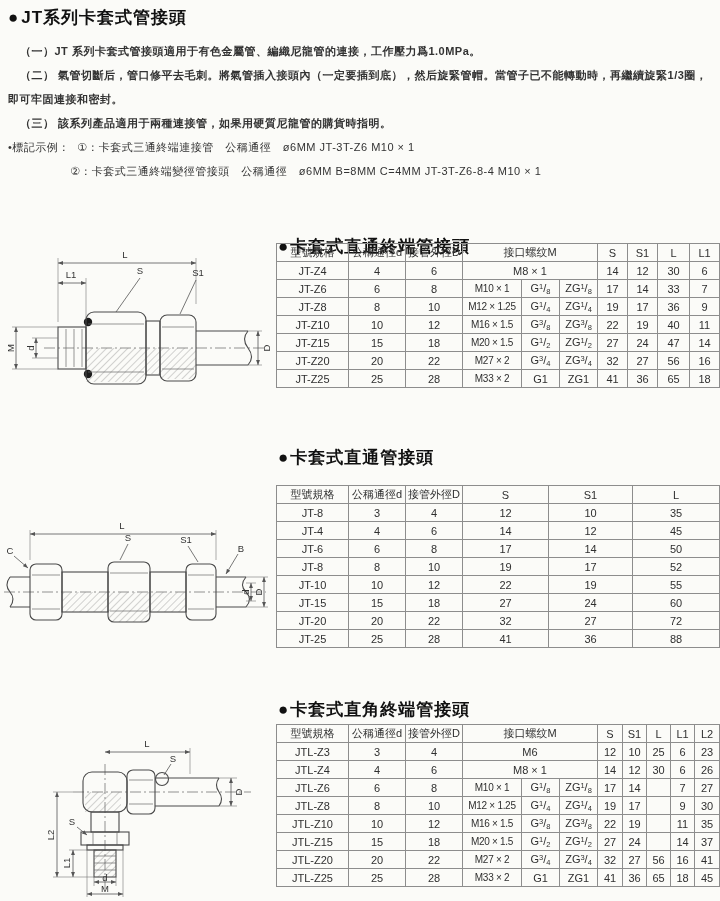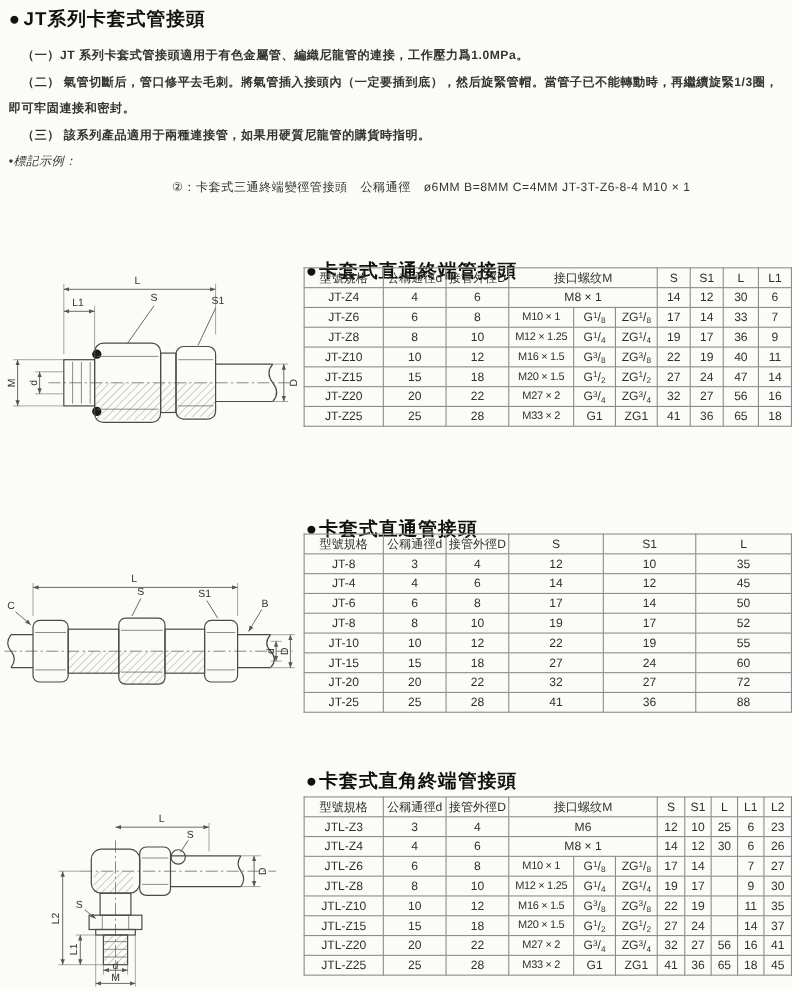--- a/index.html
+++ b/index.html
@@ -14,22 +14,22 @@
   .page { position:relative; width:636px; height:901px; }
 
   
   .hdr { position:absolute; left:8px; top:6px; width:706px; }
   .main-title { font-size:17px; font-weight:bold; color:#111; letter-spacing:1px; }
   .main-title .blt { font-size:17px; margin-right:2px; }
   .notes { margin-top:10px; font-size:11px; line-height:24px; color:#333;font-weight:bold; }
   .notes p { margin:0; text-indent:12px; letter-spacing:0.5px; }
   .marks { font-size:11px; line-height:24px; color:#333; letter-spacing:0.5px; }
   .marks .m1 { display:flex; }
-  .marks .lbl { white-space:nowrap;font-style:italic; }
-  .marks .m2 { padding-left:62px;text-align:center; }
+  .marks .lbl { white-space:nowrap; }
+  .marks .m2 { padding-left:62px; }
 
   
   .sec-title { position:absolute; font-size:17px; font-weight:bold; color:#111; letter-spacing:1px; white-space:nowrap; }
   .sec-title .blt { margin-right:1px; }
 
   table { border-collapse:collapse; table-layout:fixed; position:absolute;
           width:443px; font-size:11px; color:#2f2f2f; background:transparent; }
   th, td { border:1px solid #8d8d8d; text-align:center; vertical-align:middle;
            height:18px; padding:0 1px; font-weight:normal; white-space:nowrap; overflow:hidden; }
   td.mm { font-size:10px; letter-spacing:-0.3px; }
@@ -56,20 +56,21 @@
       <span class="blt">●</span><span>JT系列卡套式管接頭</span>
     </div>
     <div class="notes">
       <p>（一）JT 系列卡套式管接頭適用于有色金屬管、編織尼龍管的連接，工作壓力爲1.0MPa。</p>
       <p>（二） 氣管切斷后，管口修平去毛刺。將氣管插入接頭內（一定要插到底），然后旋緊管帽。當管子已不能轉動時，再繼續旋緊1/3圈，即可牢固連接和密封。</p>
       <p>（三） 該系列產品適用于兩種連接管，如果用硬質尼龍管的購貨時指明。</p>
     </div>
     <div class="marks">
       <div class="m1">
         <span class="lbl"><span>•</span><span>標記示例：</span>&nbsp;&nbsp;</span>
+        <span>①：卡套式三通終端連接管　公稱通徑　ø6MM JT-3T-Z6 M10 × 1</span>
       </div>
       <div class="m2">
         <span>②：卡套式三通終端變徑管接頭　公稱通徑　ø6MM B=8MM C=4MM JT-3T-Z6-8-4 M10 × 1</span>
       </div>
     </div>
   </div>
 
   <div class="sec-title" style="left:278px; top:235px;">
     <span class="blt">●</span><span>卡套式直通終端管接頭</span>
   </div>
@@ -226,21 +227,21 @@
       <text class="dim" x="125" y="16" text-anchor="middle">L</text>
       <text class="dim" x="71" y="36" text-anchor="middle">L1</text>
       <text class="dim" x="140" y="32" text-anchor="middle">S</text>
       <text class="dim" x="198" y="34" text-anchor="middle">S1</text>
       <text class="dim" x="11" y="109" text-anchor="middle" transform="rotate(-90 11 106)">M</text>
       <text class="dim" x="31" y="109" text-anchor="middle" transform="rotate(-90 31 106)">d</text>
       <text class="dim" x="267" y="109" text-anchor="middle" transform="rotate(-90 267 106)">D</text>
     </g>
   </svg>
 
-  <div class="sec-title" style="left:278px; top:469px;">
+  <div class="sec-title" style="left:278px; top:446px;">
     <span class="blt">●</span><span>卡套式直通管接頭</span>
   </div>
 
   <table style="left:276px; top:485px;">
     <colgroup>
       <col style="width:72px">
         <col style="width:57px">
         <col style="width:57px">
       <col style="width:86px">
         <col style="width:84px">

